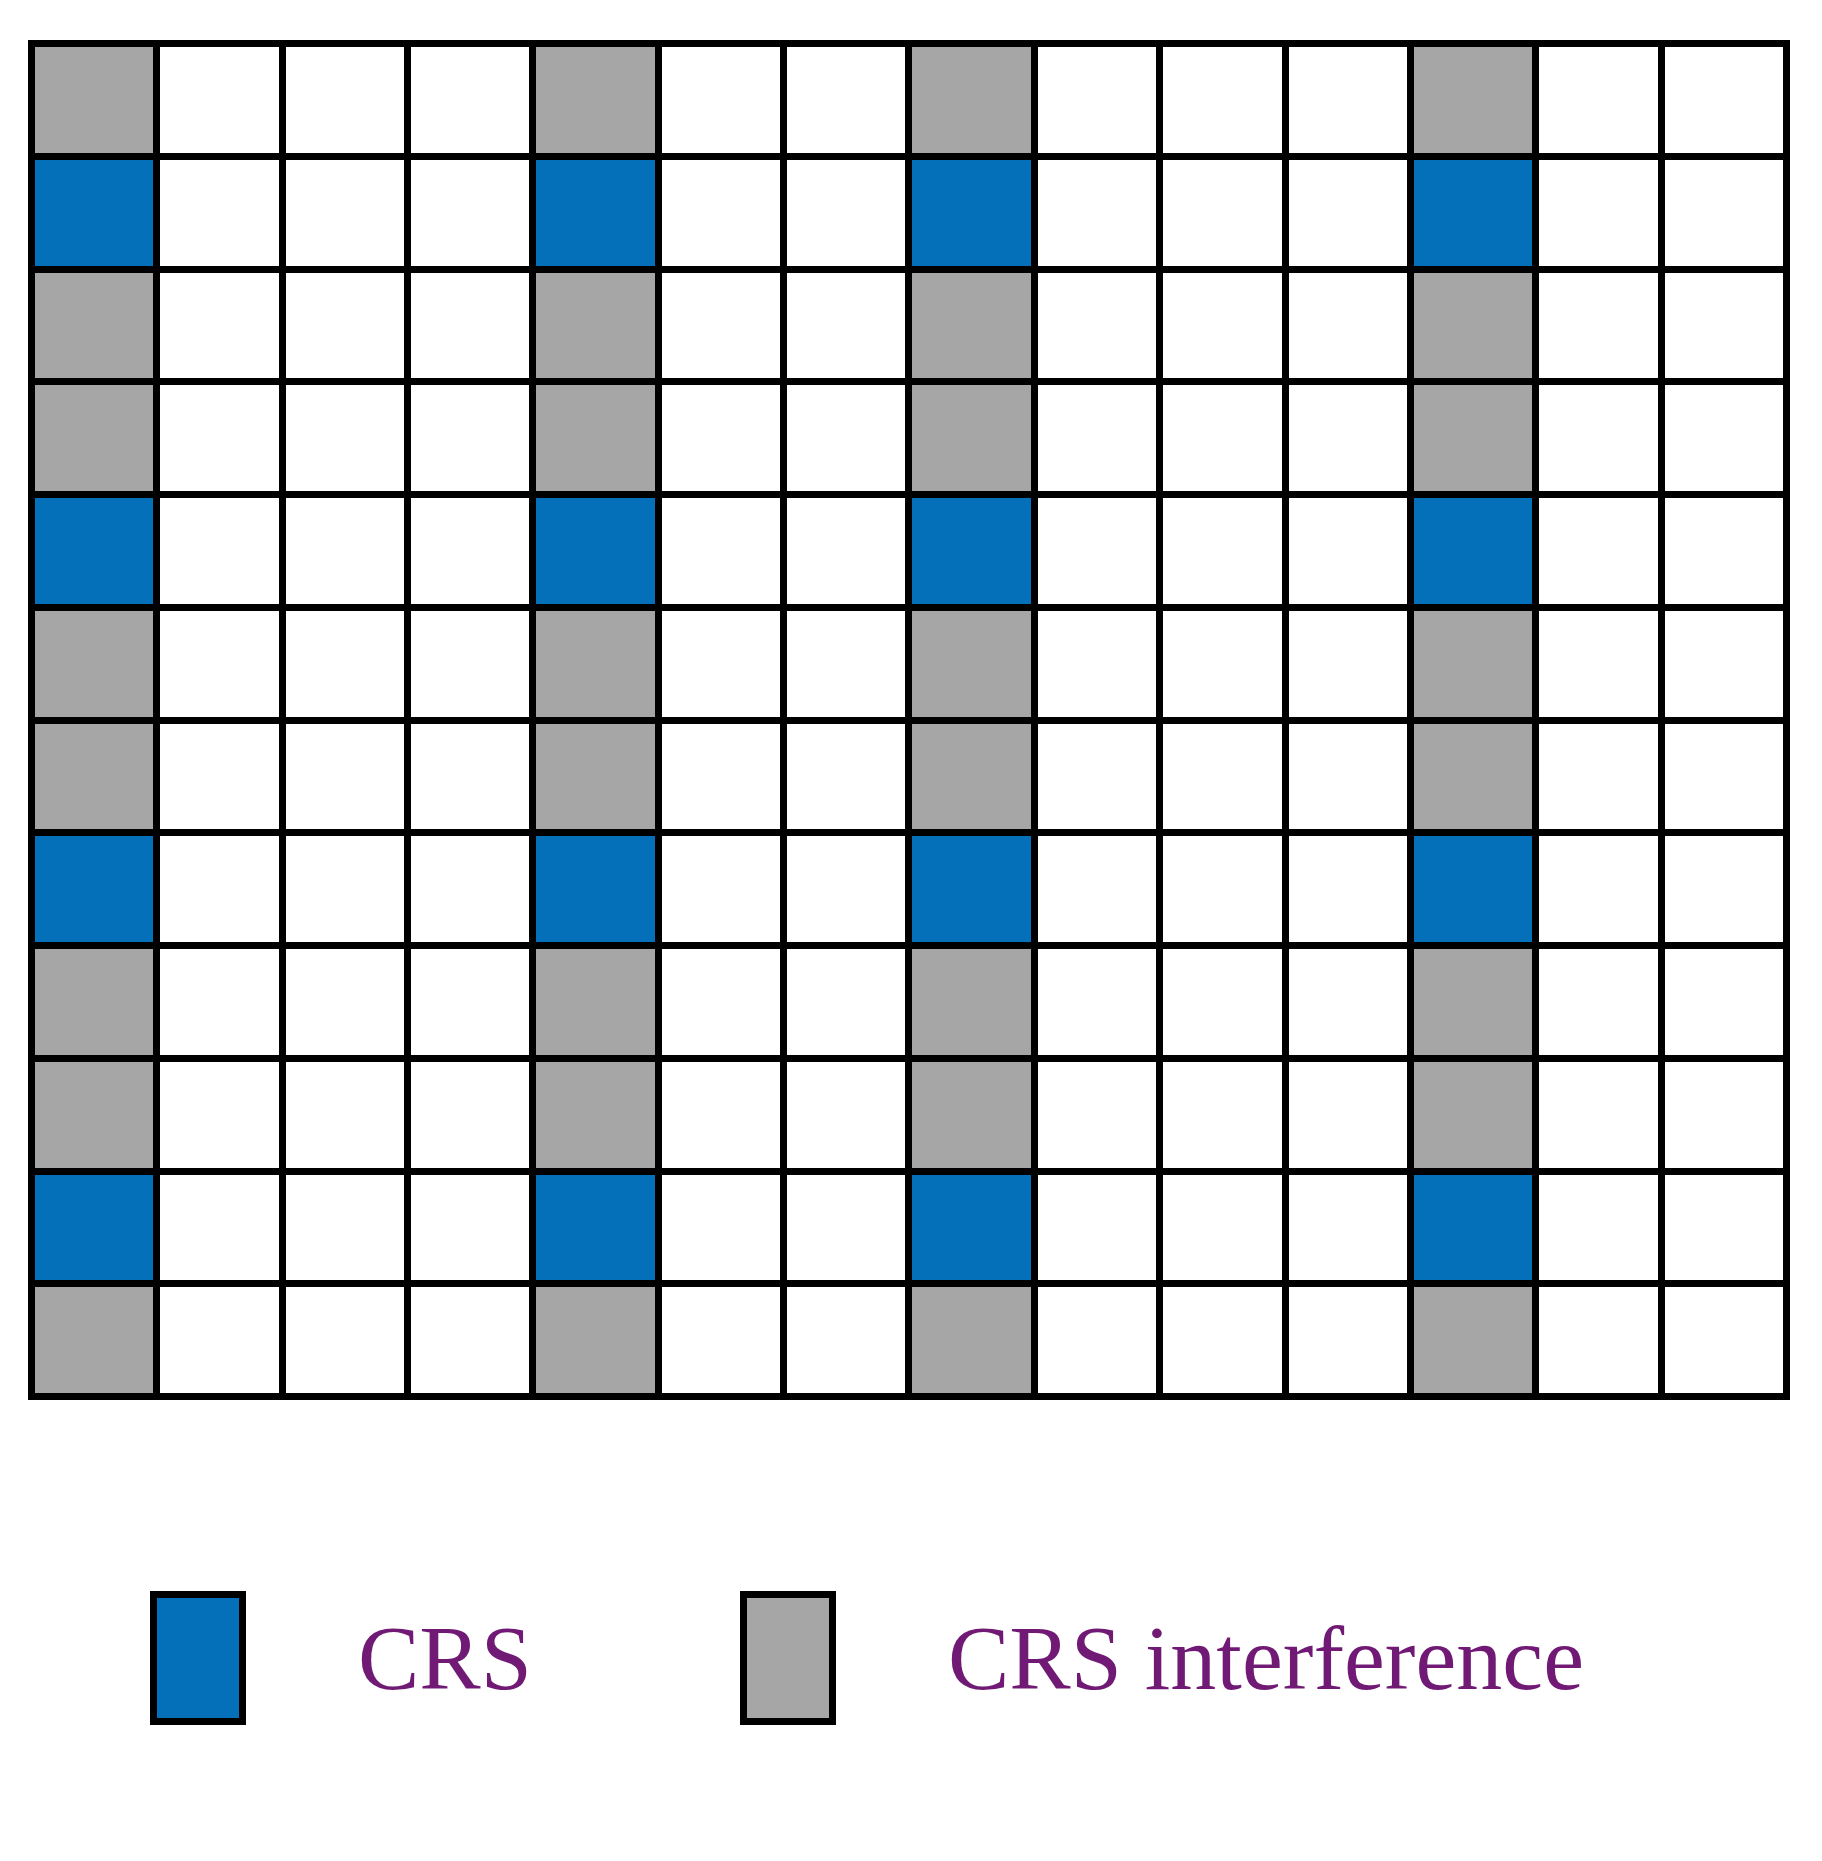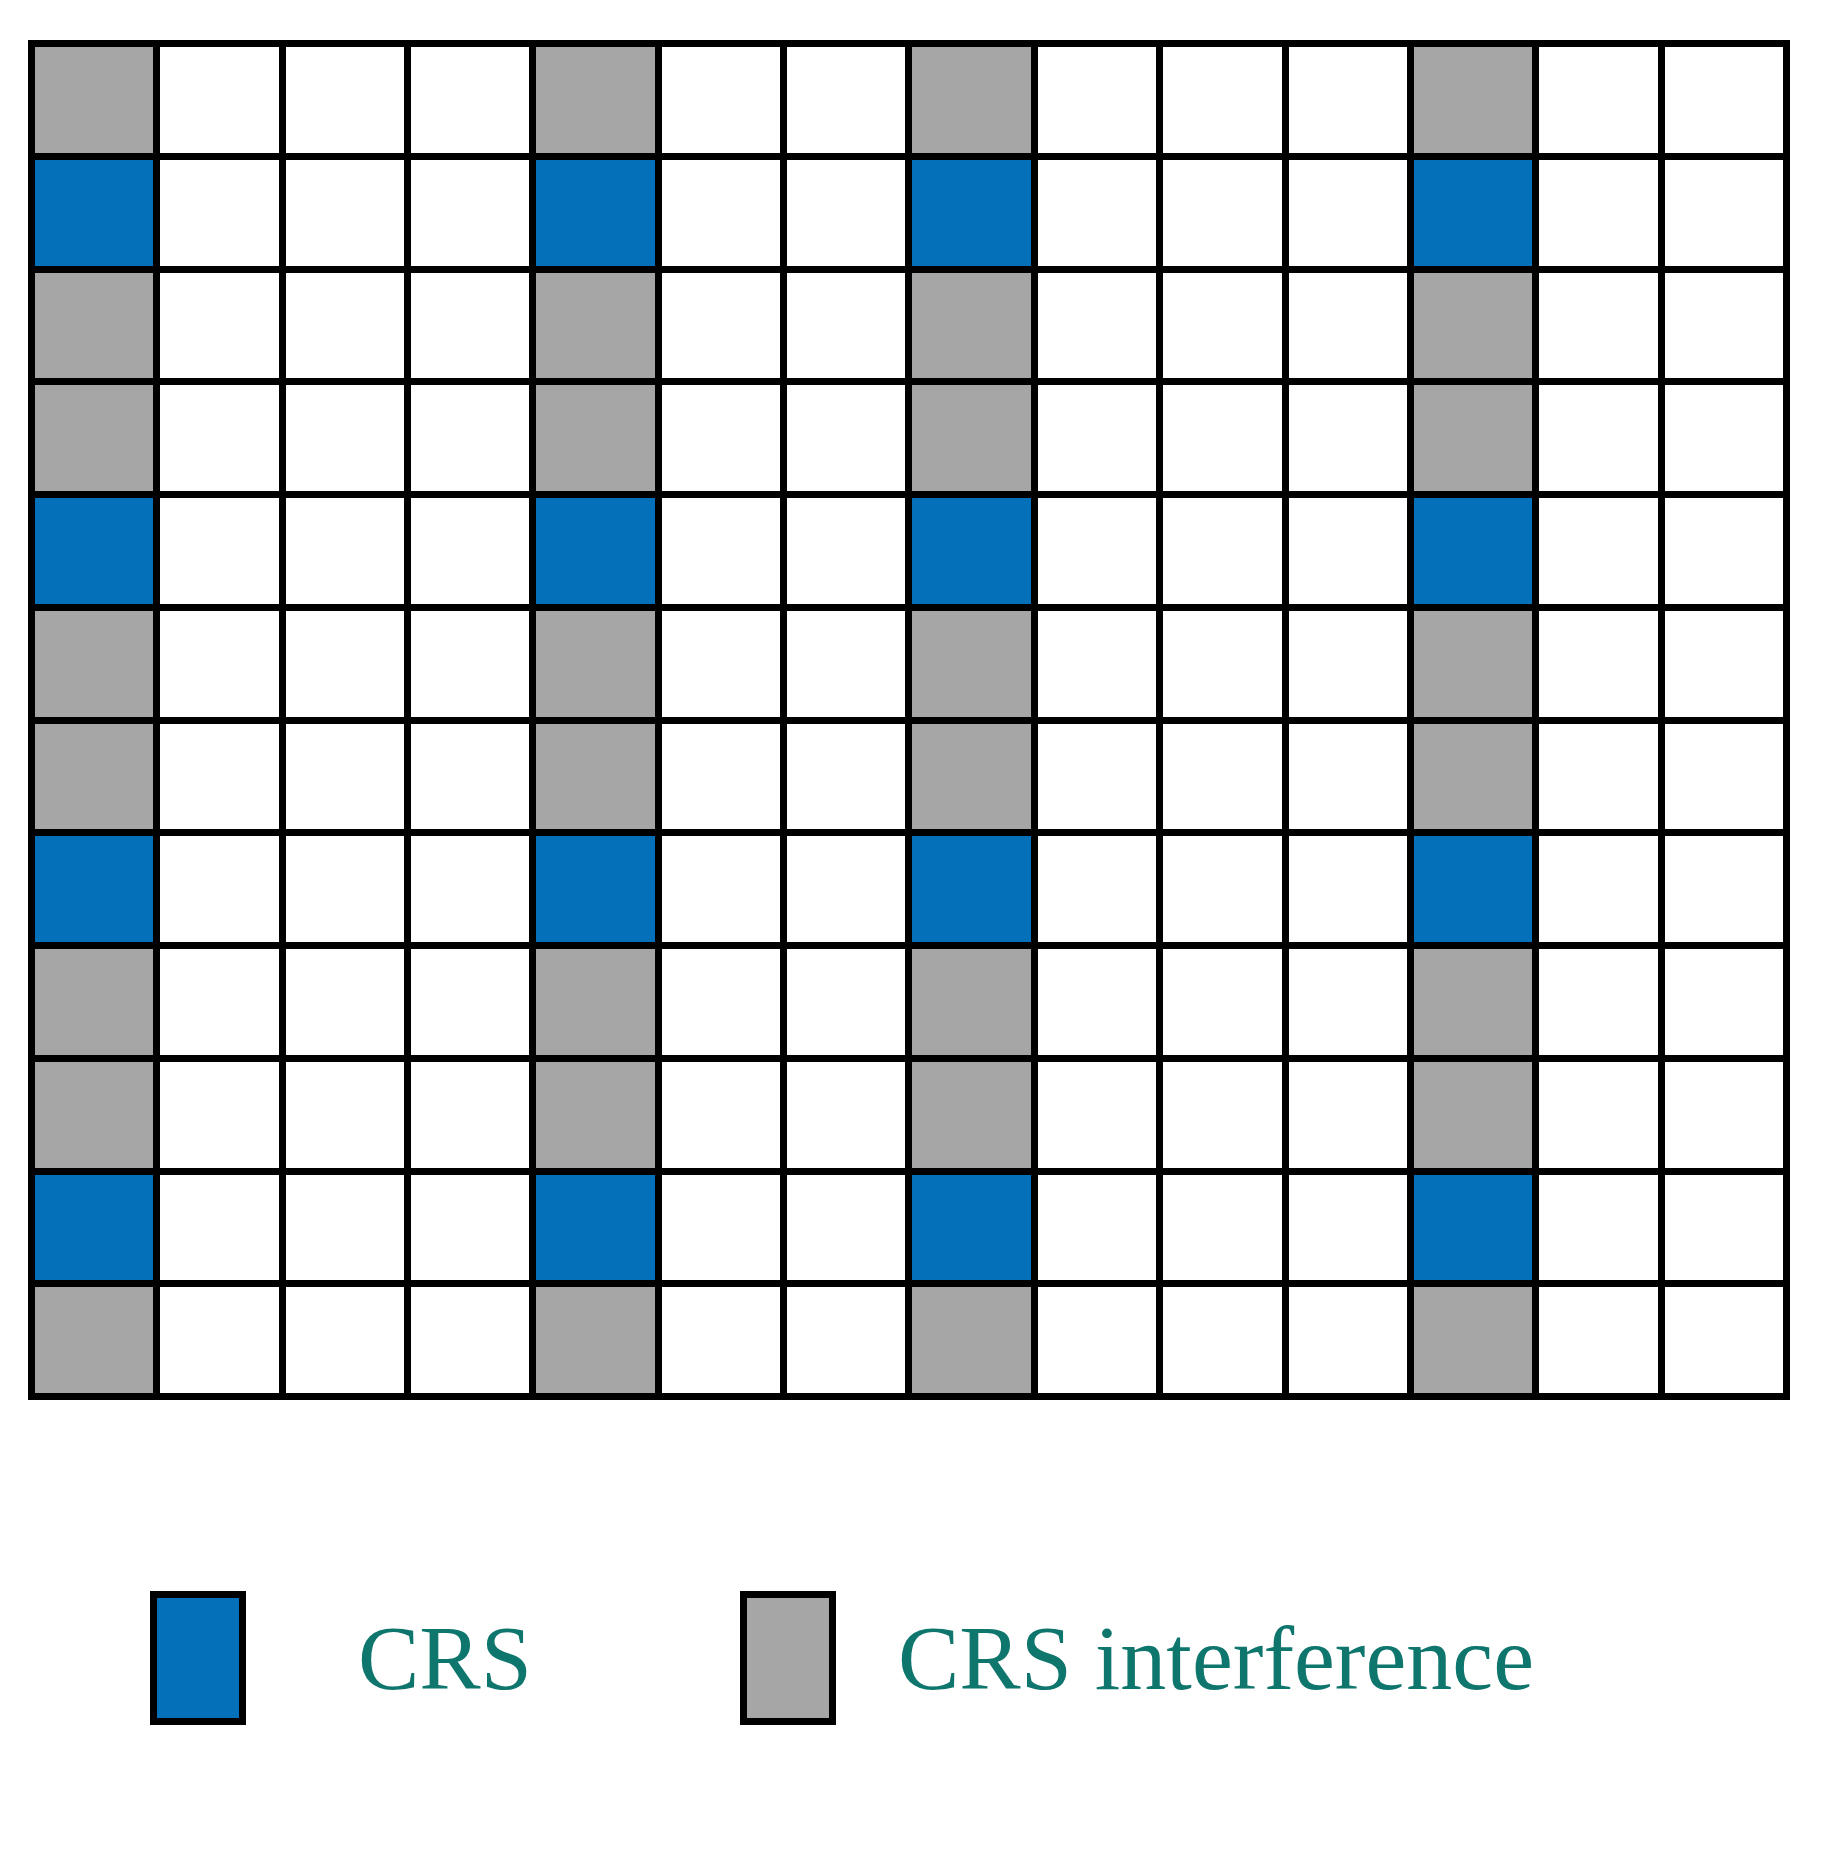--- a/index.html
+++ b/index.html
@@ -74,25 +74,25 @@
     border: 7px solid #000000;
     flex: 0 0 auto;
   }
   .swatch.crs { background: #0570ba; }
   .swatch.crsi { background: #a6a6a6; }
 
   .legend-label {
     font-family: "Liberation Serif", "DejaVu Serif", serif;
     font-size: 92px;
     line-height: 1;
-    color: #0f766e;
+    color: #701a75;
     white-space: nowrap;
   }
   .legend-entry.first .legend-label { margin-left: 112px; }
-  .legend-entry.second .legend-label { margin-left: 62px; }
+  .legend-entry.second .legend-label { margin-left: 112px; }
 </style>
 </head>
 <body>
 
 <div id="figure">
 
   <div id="grid-wrap">
     <div id="grid" style="grid-template-columns: repeat(14, 1fr); grid-template-rows: repeat(12, 1fr);">
         <div class="cell crsi"></div>
         <div class="cell"></div>

